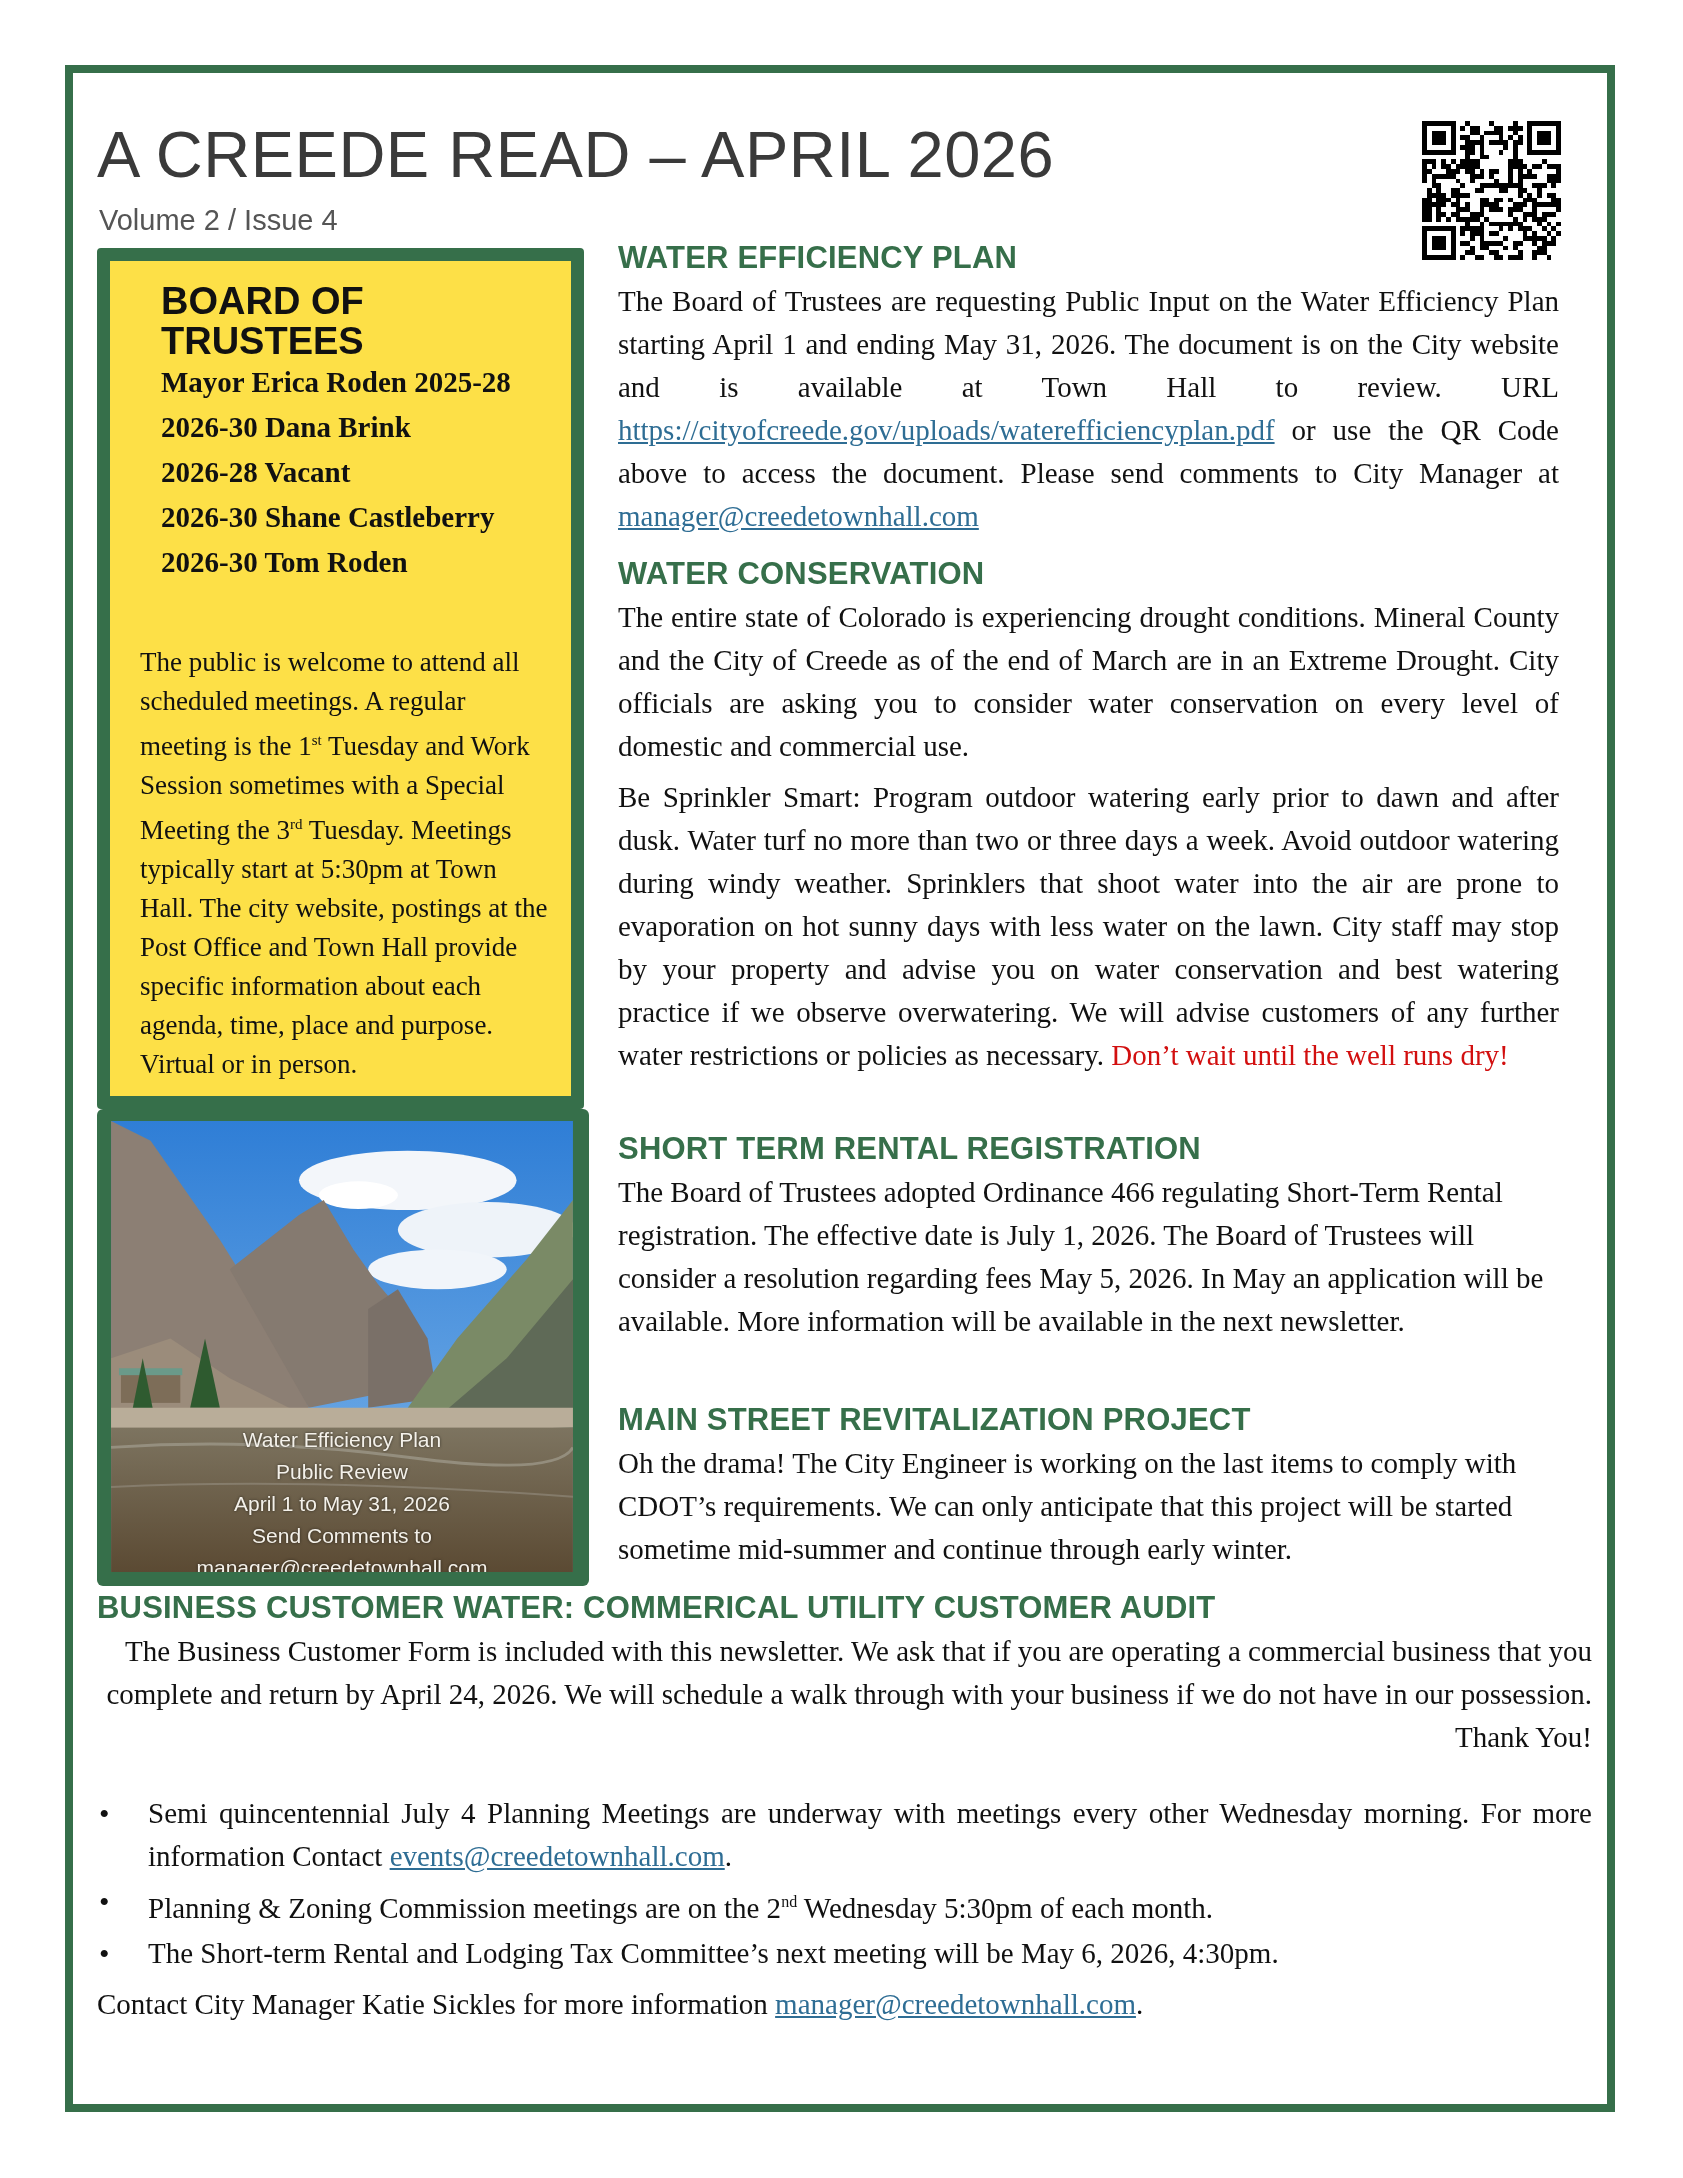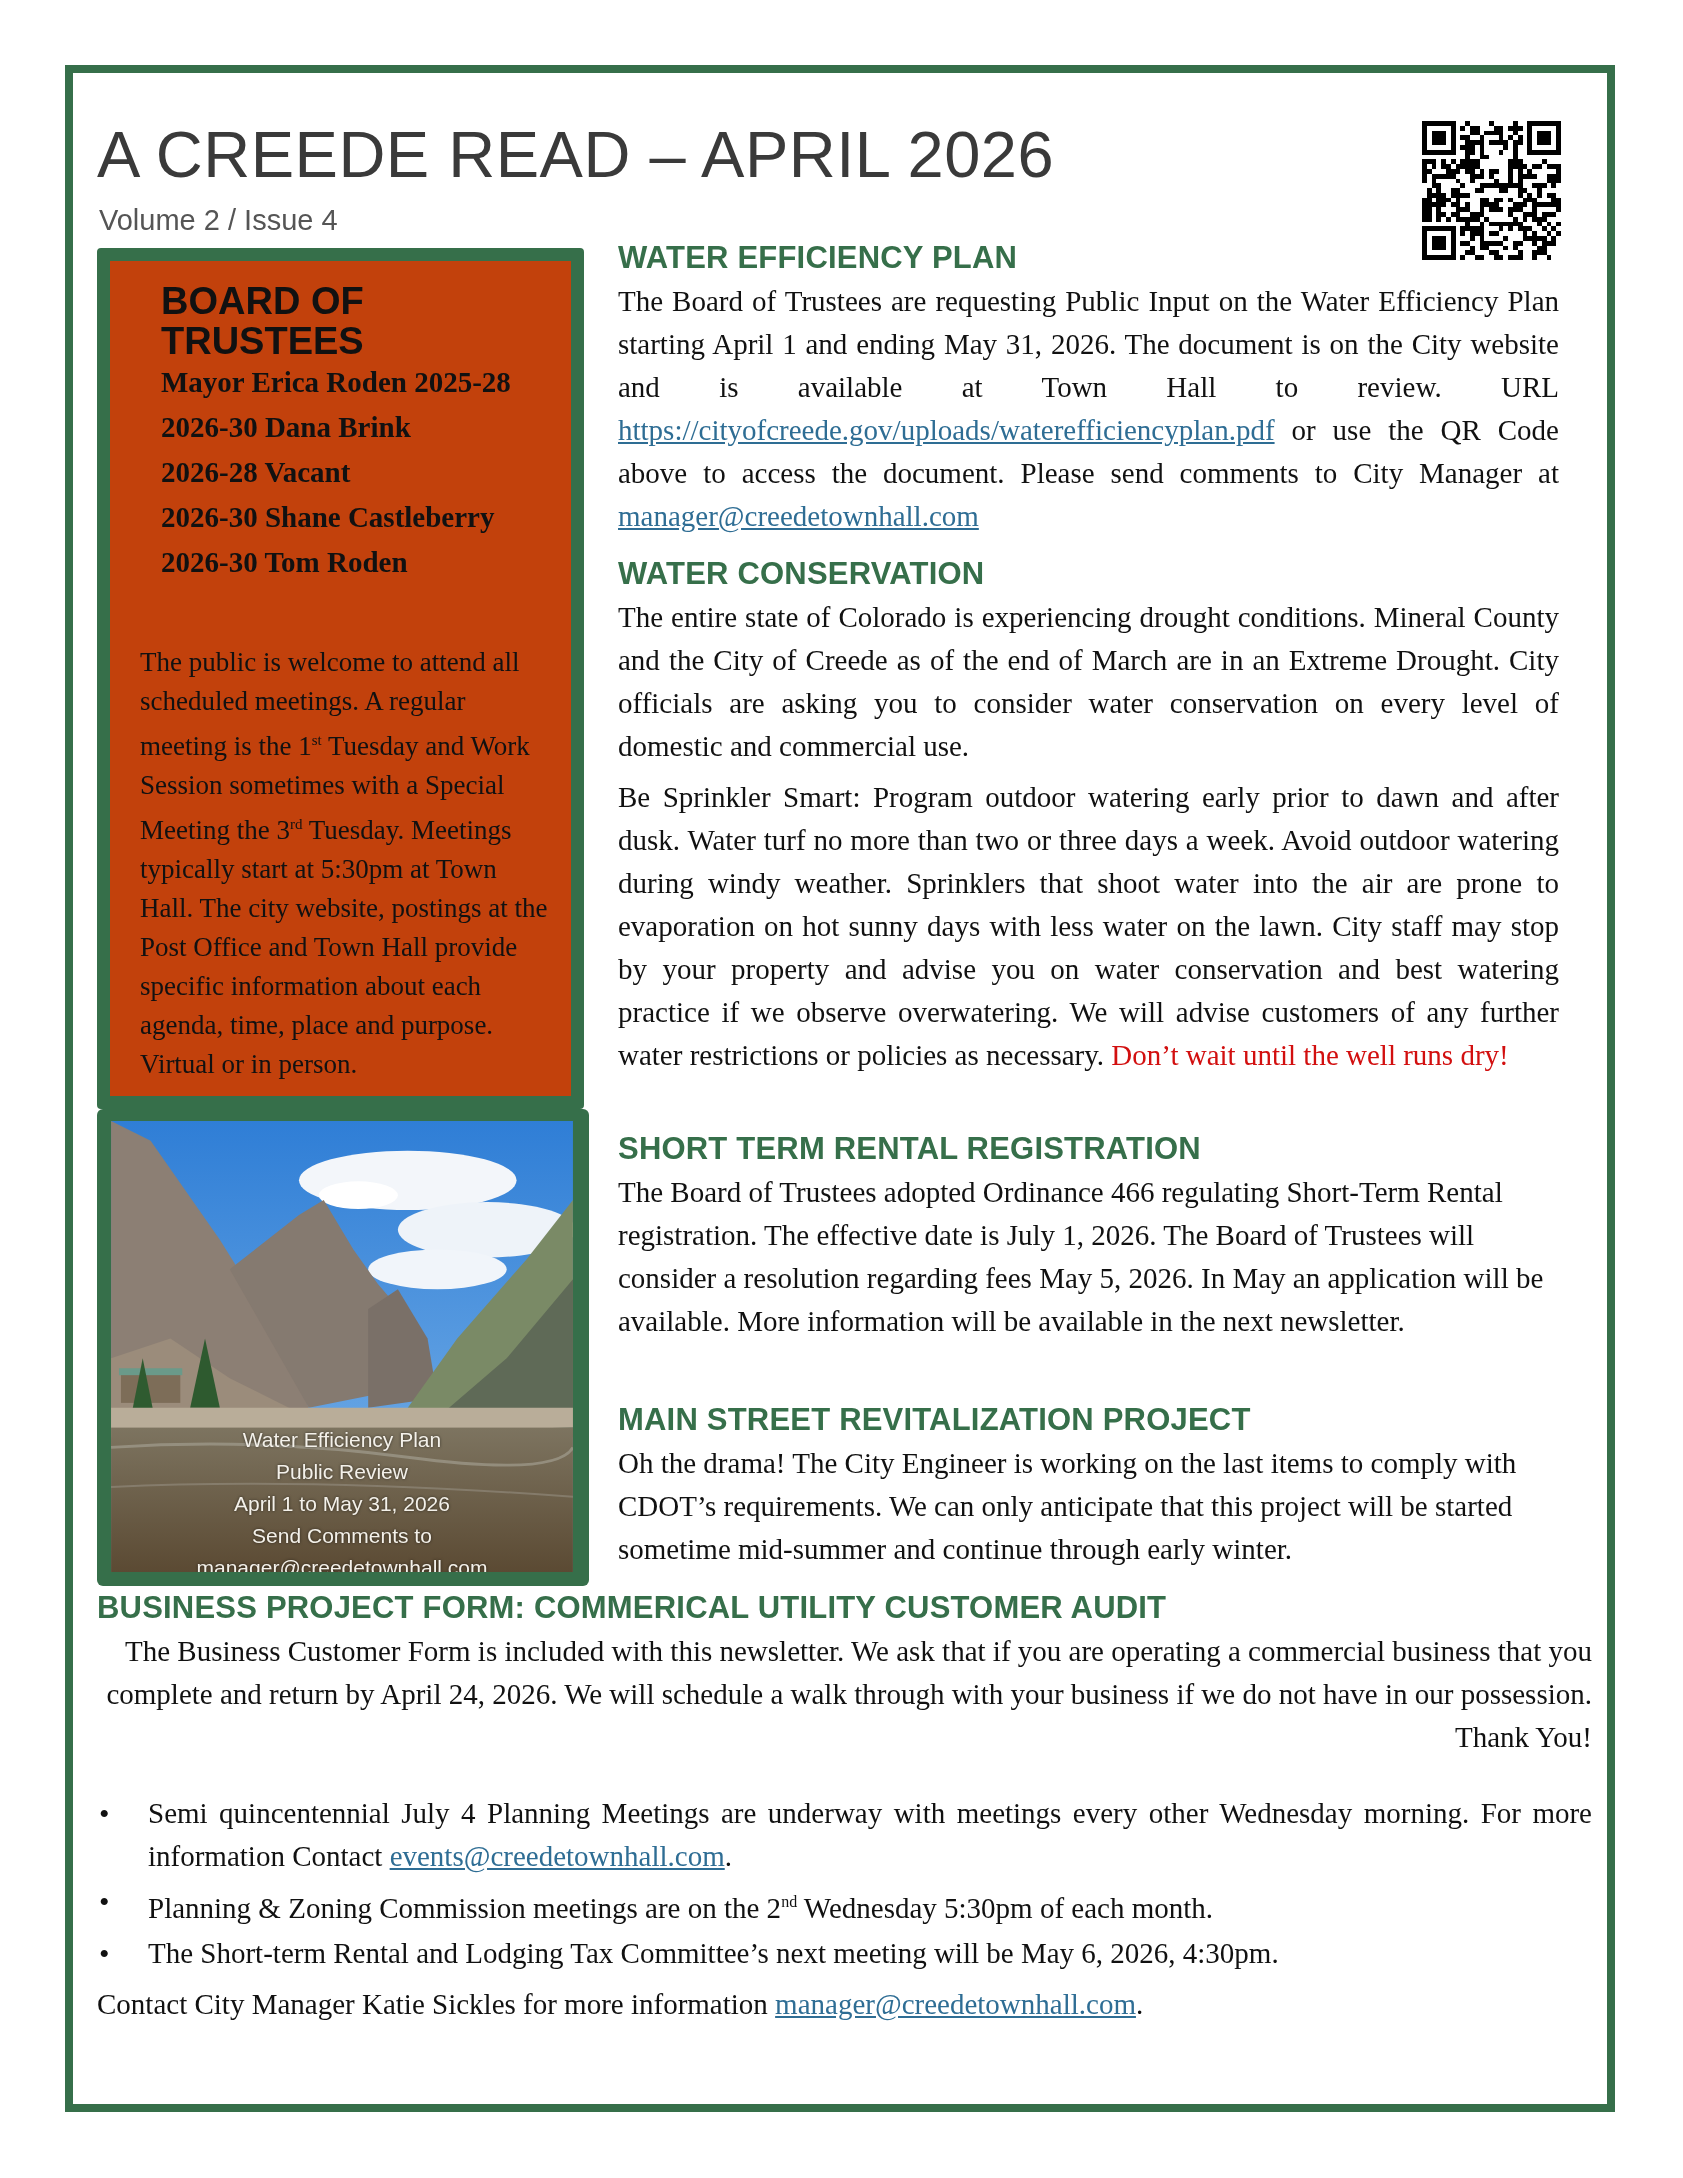--- a/index.html
+++ b/index.html
@@ -1,21 +1,21 @@
 <!DOCTYPE html>
 <html><head>
   <meta charset="utf-8">
   <style>
     html, body { margin:0; padding:0; background:#ffffff; }
     body { width:1683px; height:2178px; position:relative; overflow:hidden; font-family:"Liberation Serif", serif; color:#111; }
     .frame { position:absolute; left:65px; top:65px; width:1550px; height:2047px; border:8px solid #366f4a; box-sizing:border-box; }
     .title { position:absolute; left:97px; top:117px; font-family:"Liberation Sans", sans-serif; font-weight:normal; font-size:65px; color:#3a3a3a; letter-spacing:0.5px; white-space:nowrap; }
     .subtitle { position:absolute; left:99px; top:204px; font-family:"Liberation Sans", sans-serif; font-size:29px; color:#555; }
     .qr { position:absolute; left:1422px; top:121px; width:139px; height:139px; }
-    .sidebar-box { position:absolute; left:97px; top:248px; width:487px; height:861px; background:#c2410c; border:13px solid #366f4a; box-sizing:border-box; border-radius:4px; }
+    .sidebar-box { position:absolute; left:97px; top:248px; width:487px; height:861px; background:#fde047; border:13px solid #366f4a; box-sizing:border-box; border-radius:4px; }
     .board-h { position:absolute; left:51px; top:20px; font-family:"Liberation Sans", sans-serif; font-weight:bold; font-size:38px; line-height:40px; color:#111; }
     .board-list { position:absolute; left:51px; top:99px; font-size:29px; line-height:45px; }
     .board-list div { white-space:nowrap;font-weight:bold; }
     .public-p { position:absolute; left:30px; top:382px; right:22px; font-size:27px; line-height:39px; }
     .public-p sup { font-size:15px; }
     .photo-box { position:absolute; left:97px; top:1109px; width:492px; height:477px; background:#366f4a; border-radius:6px; }
     .photo { position:absolute; left:14px; top:12px; width:462px; height:451px; overflow:hidden; }
     .photo svg { display:block; }
     .photo-cap { position:absolute; left:0; right:0; top:303px; text-align:center; font-family:"Liberation Sans", sans-serif; font-size:21px; line-height:32px; color:#f4f1ea; text-shadow:0 0 3px rgba(0,0,0,0.6); }
     .col { position:absolute; left:618px; width:941px; }
@@ -447,21 +447,21 @@
   <h2>SHORT TERM RENTAL REGISTRATION</h2>
   <div class="body" style="margin-top:4px; text-align:left;">The Board of Trustees adopted Ordinance 466 regulating Short-Term Rental registration.   The effective date is July 1, 2026.  The Board of Trustees will consider a resolution regarding fees May 5, 2026.  In May an application will be available.  More information will be available in the next newsletter.</div>
 </div>
 
 <div class="col" style="top:1402px;">
   <h2>MAIN STREET REVITALIZATION PROJECT</h2>
   <div class="body" style="margin-top:4px; text-align:left;">Oh the drama! The City Engineer is working on the last items to comply with CDOT’s requirements.  We can only anticipate that this project will be started sometime mid-summer and continue through early winter.</div>
 </div>
 
 <div class="full" style="top:1590px;">
-  <h2>BUSINESS PROJECT FORM: COMMERICAL UTILITY CUSTOMER AUDIT</h2>
+  <h2>BUSINESS CUSTOMER WATER: COMMERICAL UTILITY CUSTOMER AUDIT</h2>
   <div class="body" style="margin-top:4px; text-align:right;">The Business Customer Form is included with this newsletter. We ask that if you are operating a commercial business that you complete and return by April 24, 2026.  We will schedule a walk through with your business if we do not have in our possession.  Thank You!</div>
 </div>
 
 <div class="full" style="top:1786px;">
   <ul class="bul">
     <li><span>Semi quincentennial July 4 Planning Meetings are underway with meetings every other Wednesday morning.  For more information Contact </span><a>events@creedetownhall.com</a><span>.</span></li>
     <li><span>Planning &amp; Zoning Commission meetings are on the 2</span><sup>nd</sup><span> Wednesday 5:30pm of each month.</span></li>
     <li>The Short-term Rental and Lodging Tax Committee’s next meeting will be May 6, 2026, 4:30pm.</li>
   </ul>
   <div class="body" style="margin-top:8px; text-align:left;"><span>Contact City Manager Katie Sickles for more information </span><a>manager@creedetownhall.com</a><span>.</span></div>

